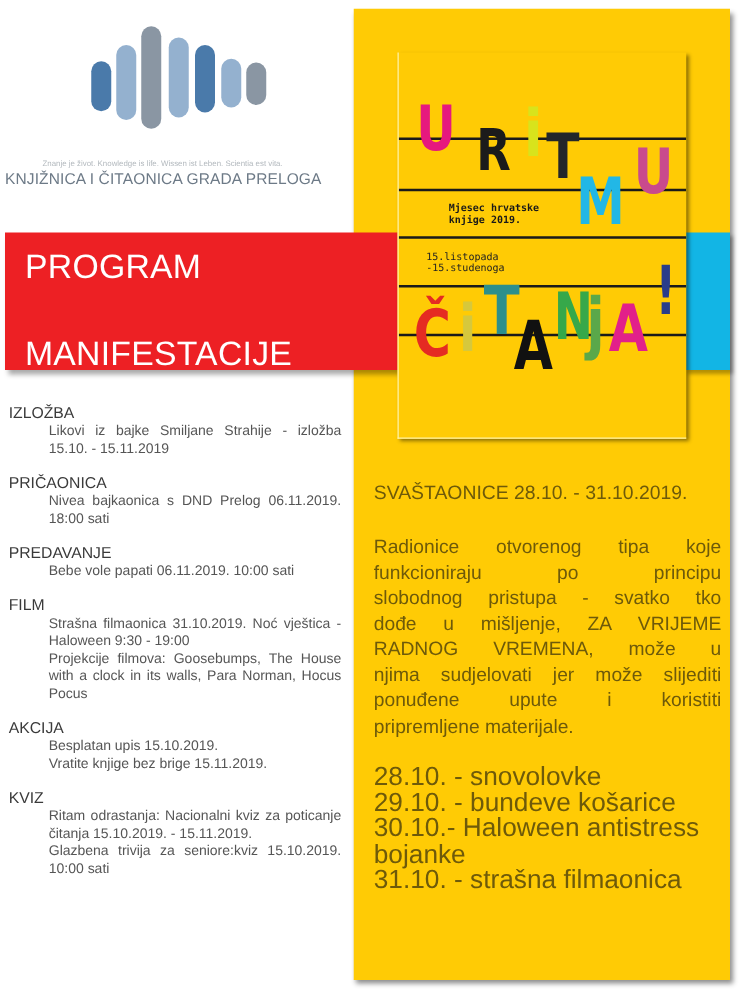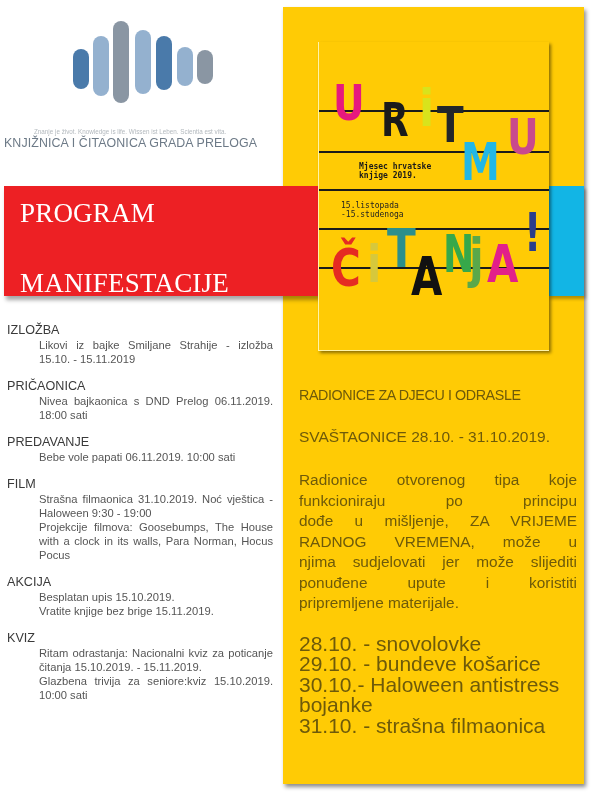--- a/index.html
+++ b/index.html
@@ -25,21 +25,20 @@
     position: absolute; left: 283px; top: 7px; width: 301px; height: 777px;
     background: #ffcb05;
     box-shadow: 2px 3px 4px rgba(0,0,0,0.45);
   }
   
   .red-banner {
     position: absolute; left: 4px; top: 186px; width: 315px; height: 110px;
     background: #ed2024;
     box-shadow: 2px 4px 4px rgba(0,0,0,0.35);
     z-index: 2;
-    font-family: Liberation Serif, serif;
   }
   .red-banner .line1 {
     position: absolute; left: 16px; top: 12px;
     font-size: 27px; color: #fff; letter-spacing: 0.2px;
   }
   .red-banner .line2 {
     position: absolute; left: 16px; top: 82px;
     font-size: 27px; color: #fff; letter-spacing: 0.2px;
   }
   
@@ -173,25 +172,25 @@
     <div class="section">
       <div class="section-title">KVIZ</div>
       <div class="section-line just">Ritam odrastanja: Nacionalni kviz za poticanje</div>
       <div class="section-line">čitanja  15.10.2019. - 15.11.2019.</div>
       <div class="section-line just">Glazbena trivija za seniore:kviz  15.10.2019.</div>
       <div class="section-line">10:00 sati</div>
     </div>
   </div>
 
 <div class="workshops">
-  <div class="ws-heading">RADIONICE ZA DJECU I ODRASLE</div>
   <div class="ws-sub">SVAŠTAONICE 28.10. - 31.10.2019.</div>
   <div class="ws-body" id="ws-body">
       <span class="ln">Radionice otvorenog tipa koje</span>
       <span class="ln">funkcioniraju  po  principu</span>
+      <span class="ln">slobodnog pristupa - svatko tko</span>
       <span class="ln">dođe u mišljenje, ZA VRIJEME</span>
       <span class="ln">RADNOG  VREMENA,  može  u</span>
       <span class="ln">njima sudjelovati jer može slijediti</span>
       <span class="ln">ponuđene  upute  i  koristiti</span>
       <span class="ln last">pripremljene materijale.</span>
     </div>
   <div class="ws-list" id="ws-list">
       <span class="ln">28.10. - snovolovke</span>
       <span class="ln">29.10. - bundeve košarice</span>
       <span class="ln">30.10.-  Haloween  antistress</span>

